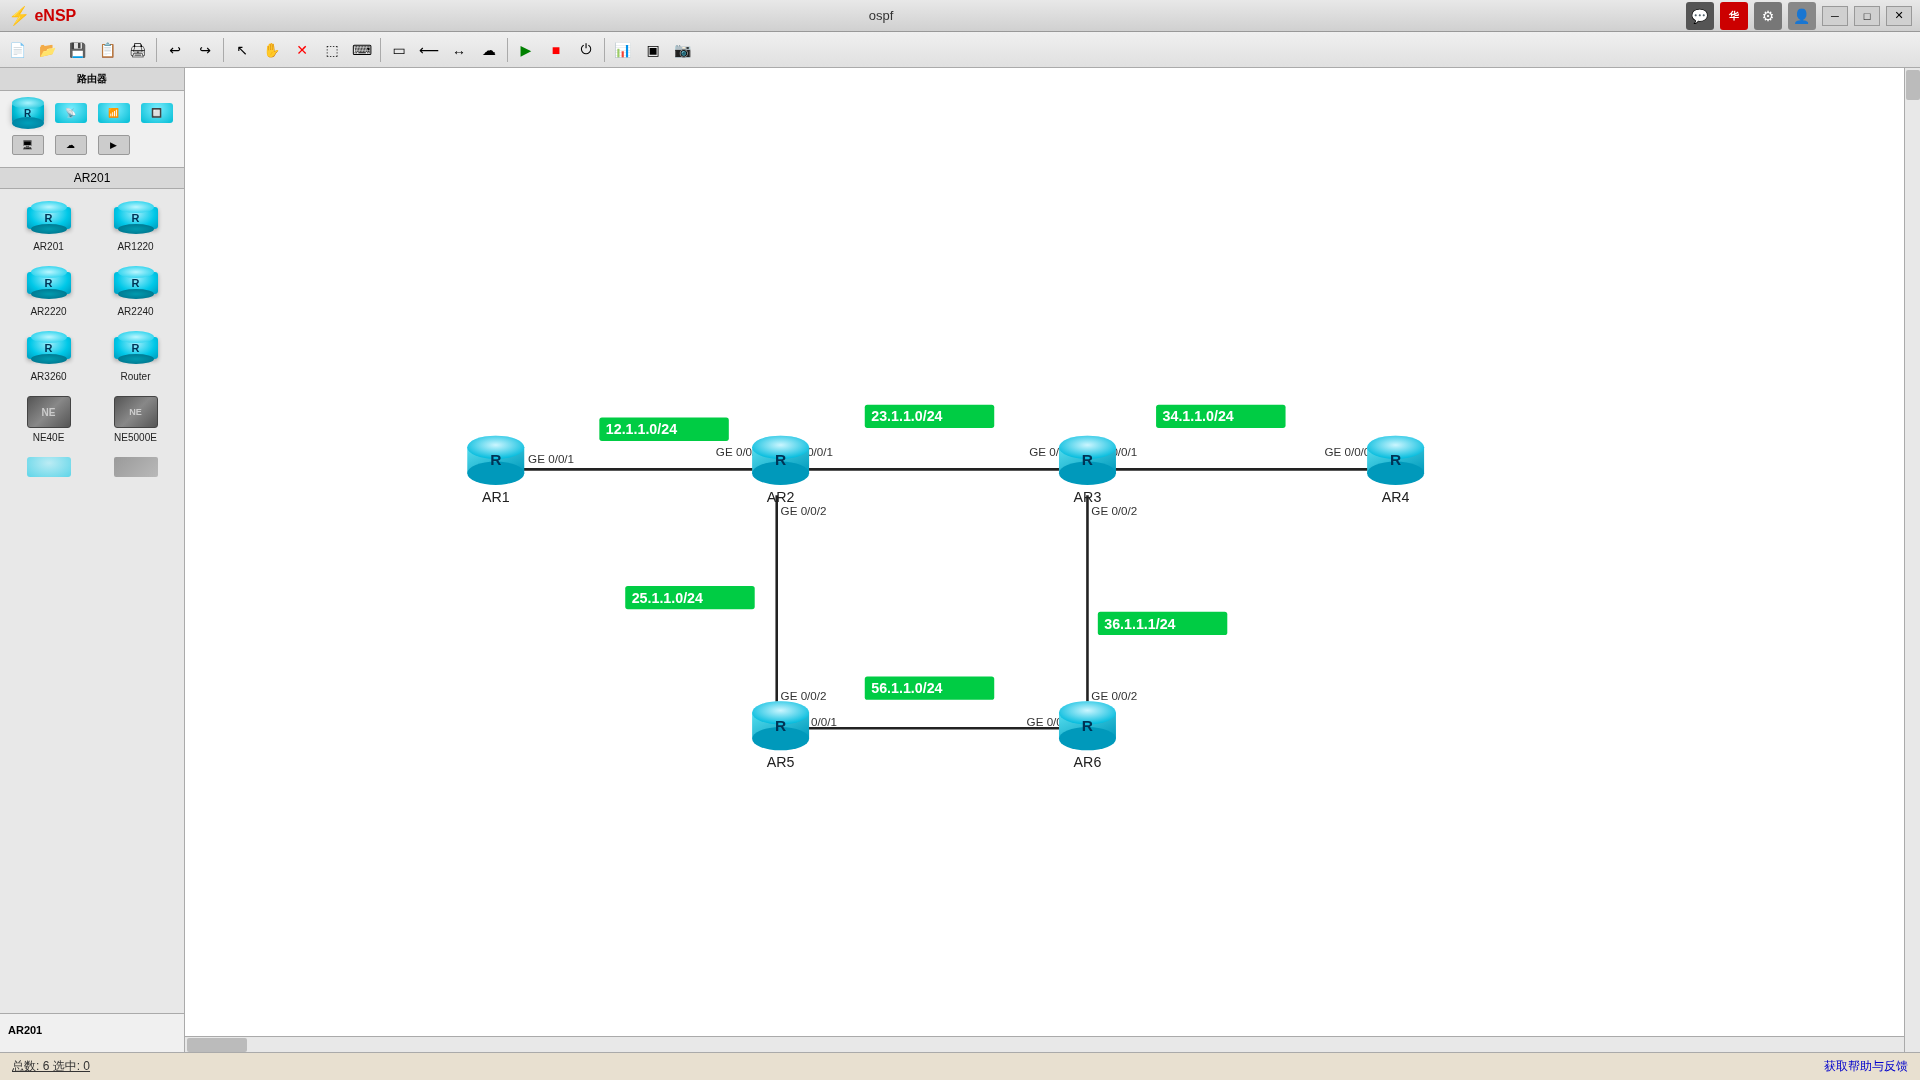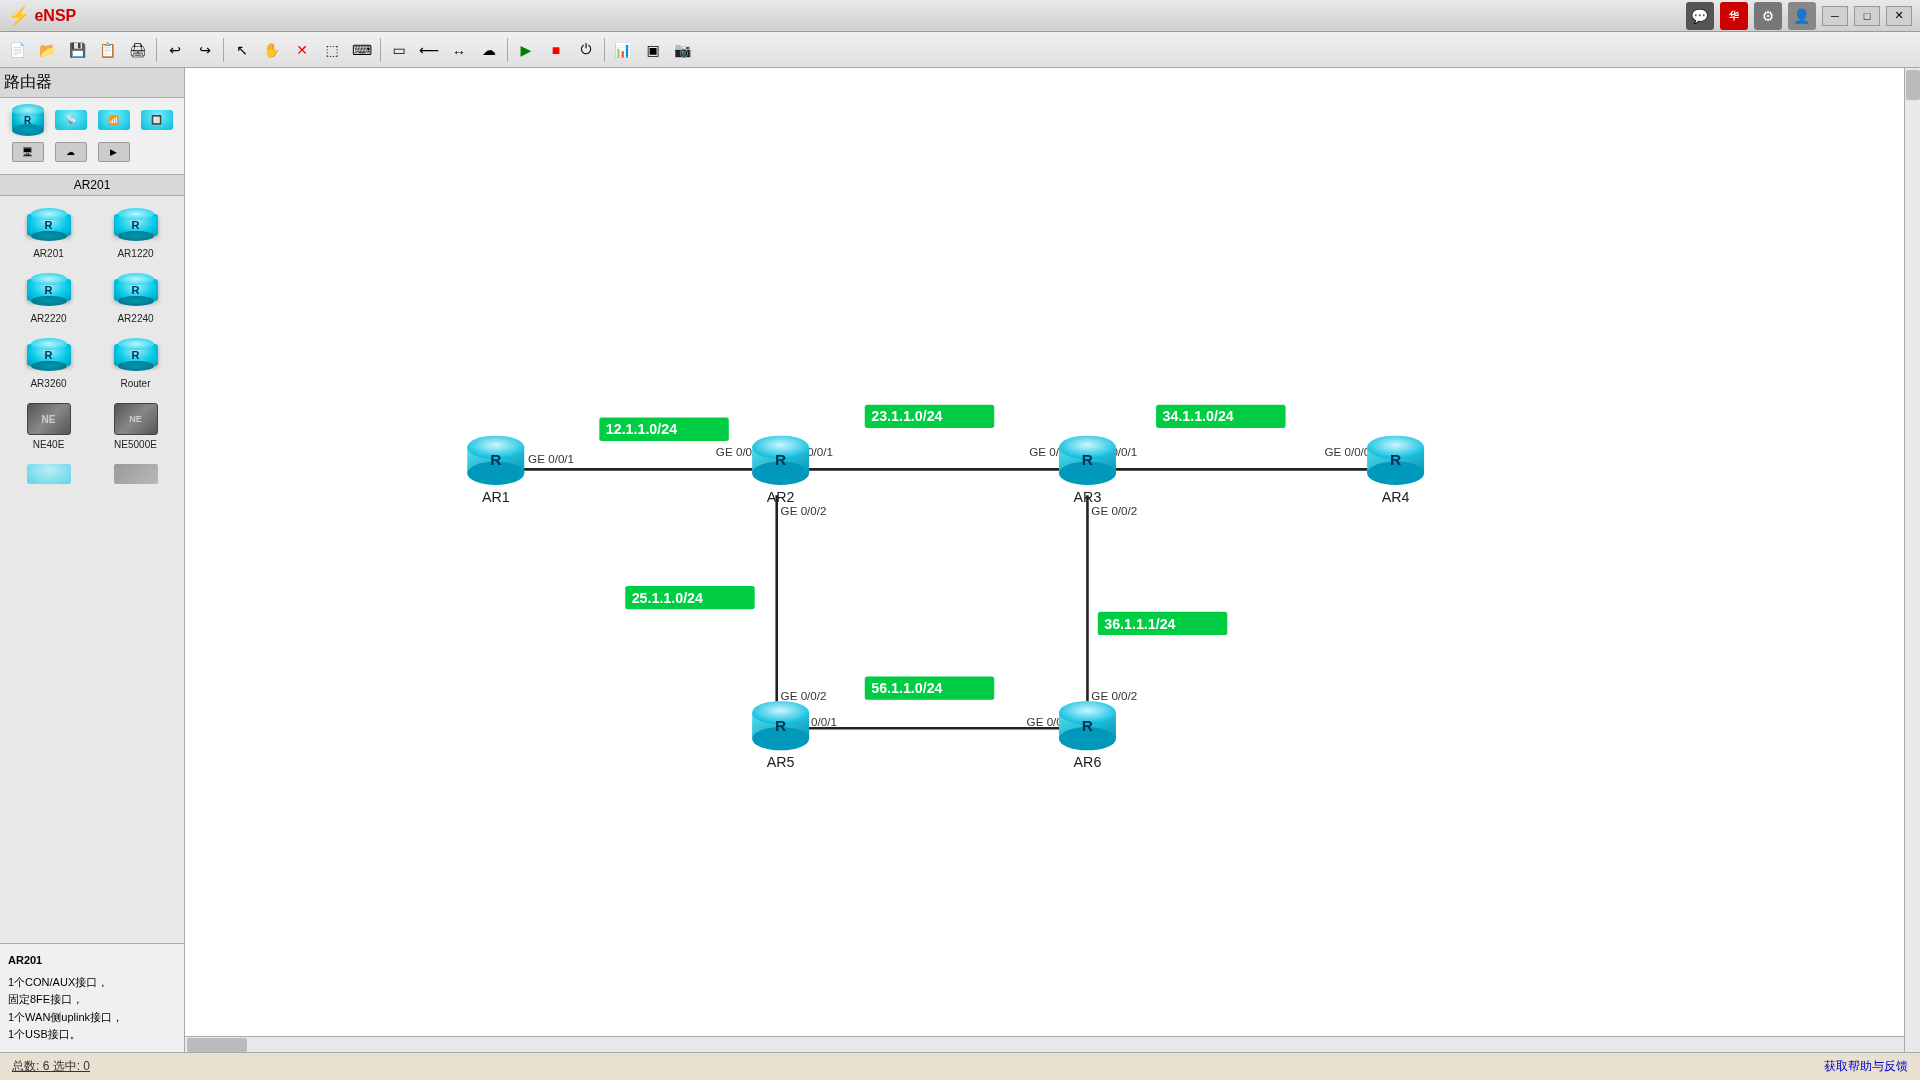--- a/index.html
+++ b/index.html
@@ -33,22 +33,22 @@
 
     
     .main-layout { display: flex; height: calc(1080px - 32px - 36px - 28px); }
 
     
     .left-panel {
       width: 185px; background: #e8e8e8; border-right: 1px solid #aaa;
       display: flex; flex-direction: column; overflow: hidden;
     }
     .panel-section-title {
-      padding: 4px; background: #d8d8d8;
-      border-bottom: 1px solid #aaa; font-weight: normal; font-size: 16px;
+      text-align: center; padding: 4px; background: #d8d8d8;
+      border-bottom: 1px solid #aaa; font-weight: bold; font-size: 10px;
     }
     .device-icons-grid {
       display: grid; grid-template-columns: repeat(4, 1fr); gap: 4px;
       padding: 8px; background: #f0f0f0;
     }
     .device-icon-item {
       display: flex; flex-direction: column; align-items: center;
       cursor: pointer; padding: 4px 2px; border-radius: 3px;
     }
 
@@ -131,20 +131,21 @@
 </head>
 <body>
 
 <div class="title-bar">
   <div class="title-bar-left">
     <div class="title-bar-logo">
       <span style="color:#cc0000; font-size:18px;">⚡</span>
       <span>eNSP</span>
     </div>
   </div>
+  <div class="title-center">ospf</div>
   <div style="display:flex; align-items:center; gap:6px;">
     <div class="top-right-icons">
       <div class="tr-icon" style="background:#555; color:white;">💬</div>
       <div class="tr-icon" style="background:#cc0000; color:white; font-size:10px; font-weight:bold;">华</div>
       <div class="tr-icon" style="background:#777; color:white;">⚙</div>
       <div class="tr-icon" style="background:#888; color:white;">👤</div>
     </div>
     <button class="win-btn">─</button>
     <button class="win-btn">□</button>
     <button class="win-btn close">✕</button>
@@ -301,24 +302,20 @@
           <div style="width:44px; height:20px; background:radial-gradient(ellipse at 50% 30%, #9eeefc, #00c8e8); border-radius:3px; opacity:0.6;"></div>
         </div>
         <div class="device-list-item">
           <div style="width:44px; height:20px; background:linear-gradient(135deg,#666,#999); border-radius:2px; opacity:0.6;"></div>
         </div>
       </div>
     </div>
 
     <div class="info-panel">
       <div class="info-title">AR201</div>
-      <div style="white-space:pre-line; font-size:11px;">1个CON/AUX接口，
-固定8FE接口，
-1个WAN侧uplink接口，
-1个USB接口。</div>
     </div>
   </div>
 
   <div class="canvas-area">
 
     <svg class="topology-svg" viewBox="0 0 1240 760">
 
       <line x1="210" y1="310" x2="390" y2="310" stroke="#222" stroke-width="2"></line>
 
       <line x1="420" y1="310" x2="630" y2="310" stroke="#222" stroke-width="2"></line>

